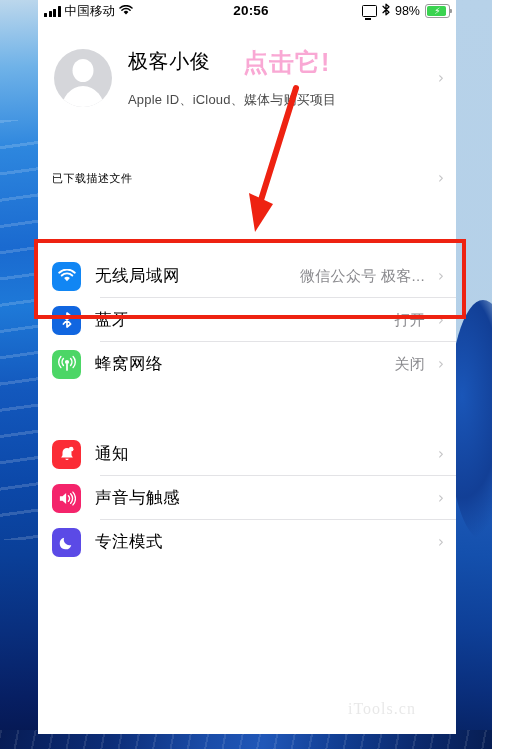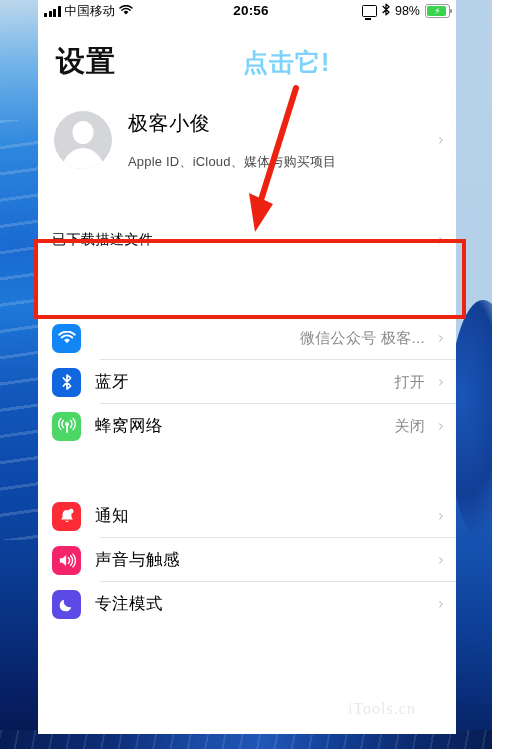--- a/index.html
+++ b/index.html
@@ -266,21 +266,21 @@
     width: 44px; height: 34px;
     border-radius: 50% 50% 0 0 / 75% 75% 0 0;
     background: #fff;
   }
   .account-text { display: flex; flex-direction: column; gap: 16px; min-width: 0; }
   .account-name { font-size: 20px; color: #000; letter-spacing: 0.6px; }
   .account-sub { font-size: 13px; color: #4a4a4a; letter-spacing: 0.2px; }
 
   
   .row.profile { min-height: 60px; }
-  .row.profile .row-label { font-size: 14px; }
+  .row.profile .row-label { font-size: 11px; }
 
   
   .toggle {
     position: relative;
     width: 47px; height: 28px;
     border-radius: 14px;
     background: #fdfdfd;
     border: 1px solid #f1f1f1;
     flex: 0 0 auto;
     margin-right: 3px;
@@ -303,21 +303,21 @@
   .ic-bell { font-size: 16px; position: relative; }
   .ic-sound { font-size: 15px; }
   .ic-moon { font-size: 17px; }
 
   
   .annot-text {
     position: absolute;
     left: 243px; top: 46px;
     font-size: 25px;
     font-weight: 700;
-    color: #7dd3fc;
+    color: #f9a8d4;
     letter-spacing: 1px;
     z-index: 30;
     white-space: nowrap;
   }
   .arrow-svg {
     position: absolute;
     left: 230px; top: 80px;
     width: 110px; height: 165px;
     z-index: 30;
     pointer-events: none;
@@ -382,21 +382,20 @@
           </svg>
         </span>
         <span>98%</span>
         <span class="batt">
           <span class="batt-fill"></span>
           <span class="batt-bolt">⚡</span>
         </span>
       </div>
     </div>
 
-    <div class="page-title">设置</div>
 
     <div class="group">
       <div class="row account no-div">
         <div class="avatar">
           <span class="head"></span>
           <span class="body"></span>
         </div>
         <div class="account-text">
           <span class="account-name">极客小俊</span>
           <span class="account-sub">Apple ID、iCloud、媒体与购买项目</span>
@@ -422,20 +421,21 @@
 
 
       <div class="row">
         <span class="app-icon ic-wifi" style="background:#1186f4">
           <svg width="18" height="14" viewBox="0 0 18 14">
             <path d="M9 12.3 L6.1 8.9 a4.4 4.4 0 0 1 5.8 0 Z" fill="#fff"></path>
             <path d="M3.7 6.5 a7.6 7.6 0 0 1 10.6 0" stroke="#fff" stroke-width="1.9" fill="none" stroke-linecap="round"></path>
             <path d="M1.2 3.7 a11.2 11.2 0 0 1 15.6 0" stroke="#fff" stroke-width="1.9" fill="none" stroke-linecap="round"></path>
           </svg>
         </span>
+        <span class="row-label">无线局域网</span>
         <span class="row-spacer"></span>
         <span class="row-value">微信公众号 极客...</span>
         <span class="chev">›</span>
         <span class="divider"></span>
       </div>
 
       <div class="row">
         <span class="app-icon ic-bt" style="background:#1166e0">
           <svg width="12" height="18" viewBox="0 0 12 20">
             <path d="M2 5.5 L10 14.5 L6 17.8 L6 2.2 L10 5.5 L2 14.5" stroke="#fff" stroke-width="1.9" fill="none" stroke-linejoin="round" stroke-linecap="round"></path>

